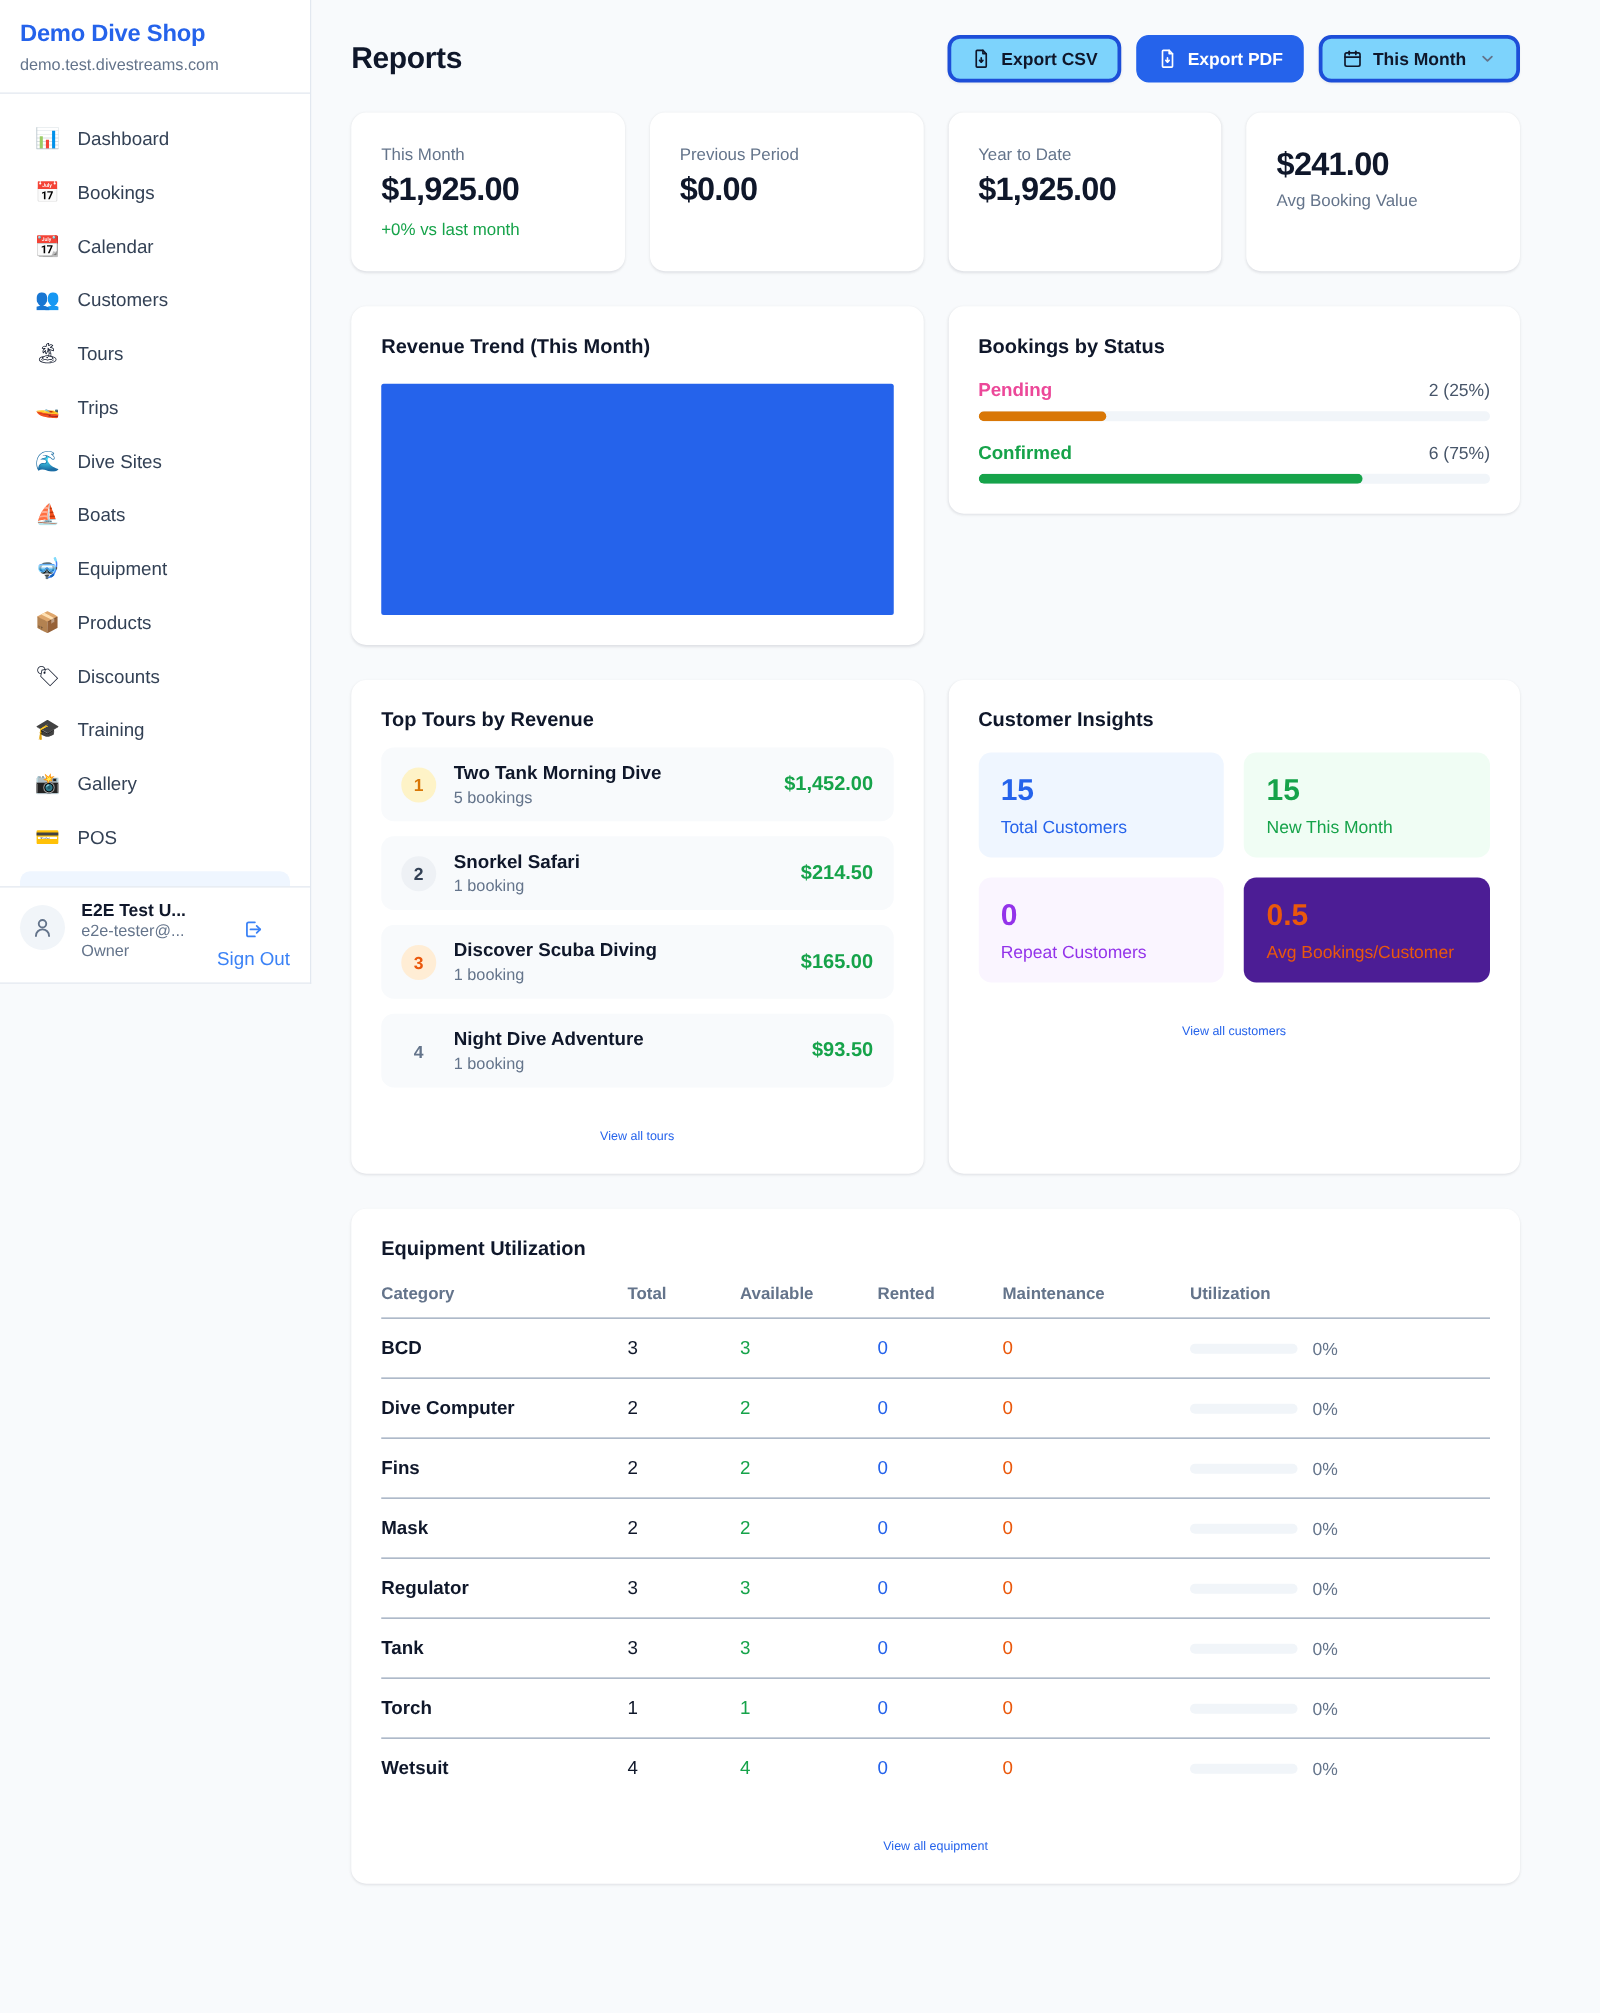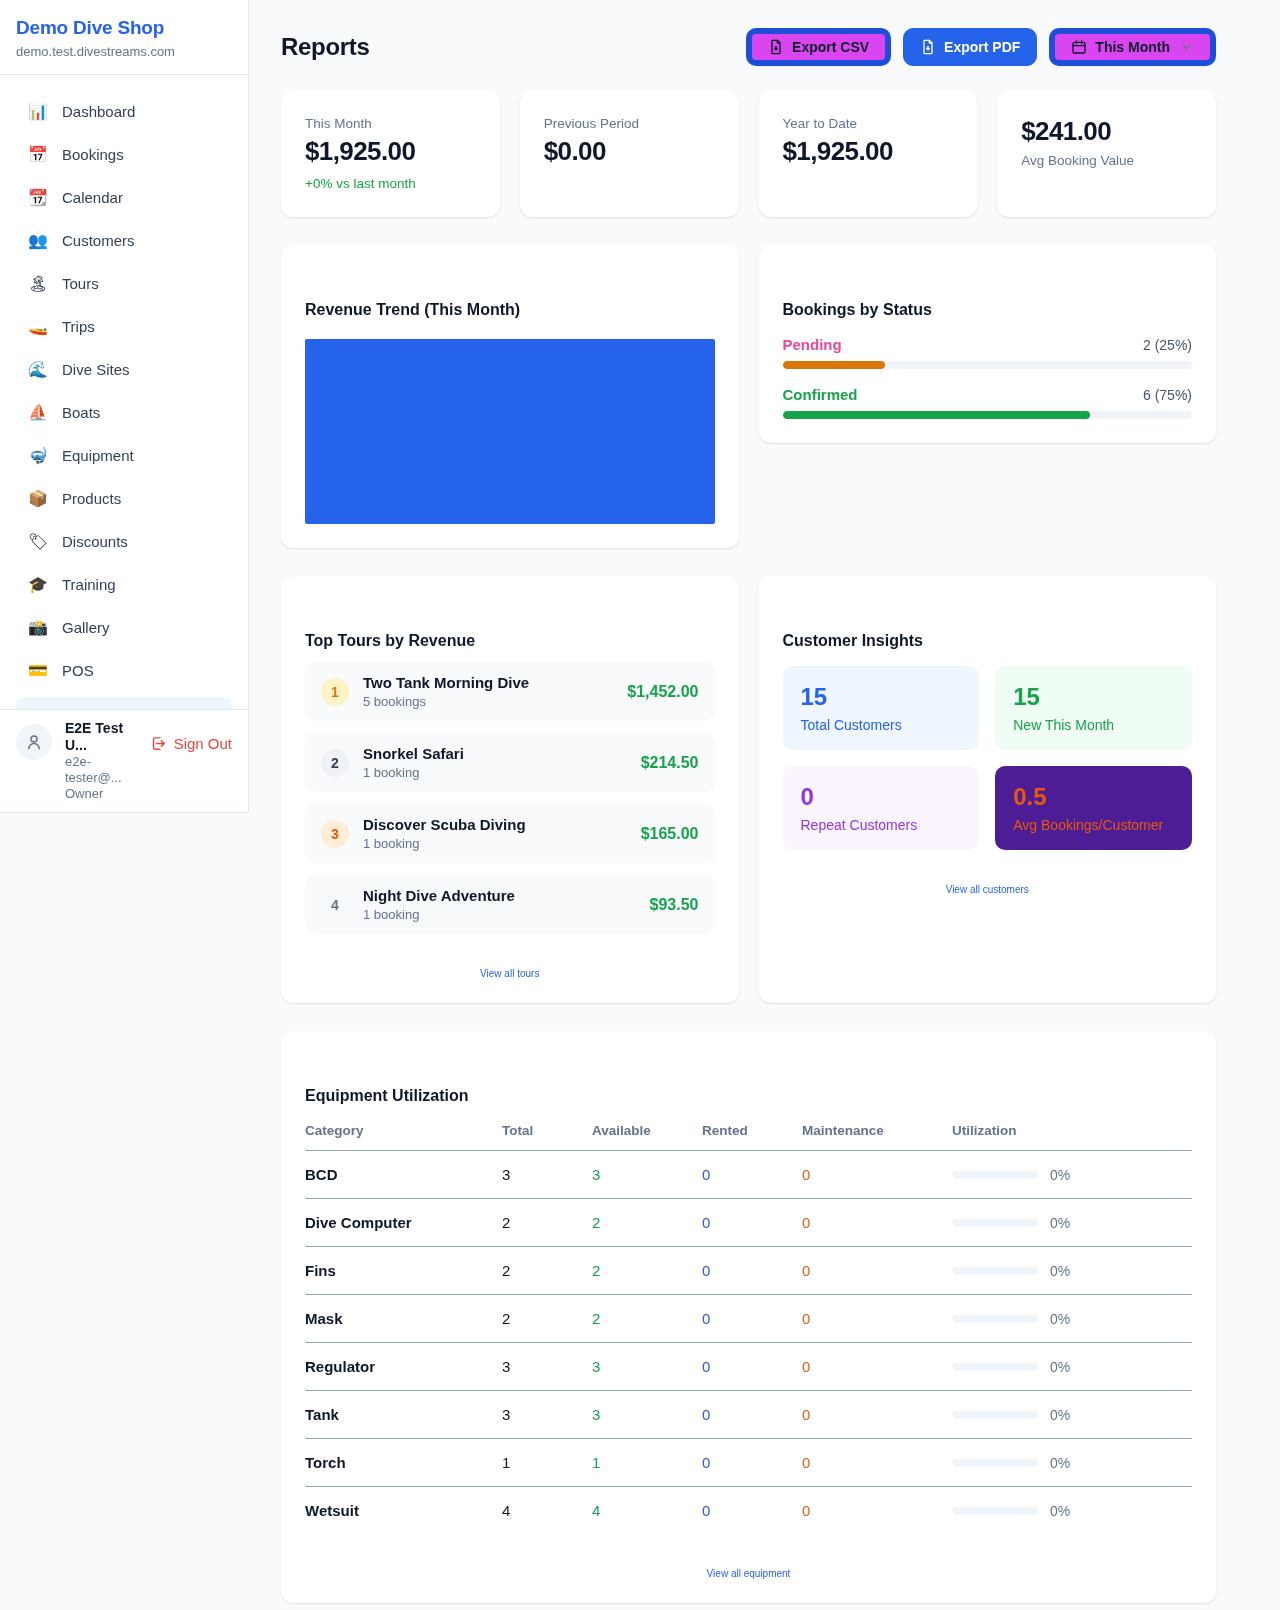--- a/index.html
+++ b/index.html
@@ -26,49 +26,49 @@
   .active-sliver { height:12px; margin-top:5px; background:#eff6ff; border-radius:8px 8px 0 0; }
   .side-footer {
     border-top:1px solid #e2e8f0; padding:10px 16px; display:flex; align-items:flex-start; gap:13px;
   }
   .avatar {
     width:36px; height:36px; border-radius:50%; background:#f1f5f9; flex:0 0 36px;
     display:flex; align-items:center; justify-content:center; color:#64748b; margin-top:4px;
   }
   .user-name { font-size:14px; font-weight:bold; color:#0f172a; line-height:17px; }
   .user-email, .user-role { font-size:13px; color:#64748b; line-height:16px; }
-  .signout { margin-left:auto; display:flex; align-items:center; gap:7px; color:#ef4444;
-    font-size:15px; margin-top:15px; cursor:pointer; white-space:nowrap; }
+  .signout { margin-left:auto; display:flex; align-items:center; gap:7px; color:#3b82f6;
+    font-size:15px; margin-top:15px; cursor:pointer; white-space:nowrap;flex-direction:column; }
   
   .main { margin-left:249px; padding:28px 32px 40px; }
   .content { max-width:935px; }
   .page-header { display:flex; align-items:center; justify-content:space-between; margin-bottom:24px; }
   .page-title { font-size:24px; font-weight:bold; letter-spacing:-0.3px; }
   .header-actions { display:flex; gap:12px; }
   .btn {
     height:38px; border-radius:10px; padding:0 16px; font-size:14px; font-weight:bold;
     display:inline-flex; align-items:center; gap:8px; cursor:pointer;
     font-family:inherit;
   }
-  .btn-outline { background:#d946ef; border:6px solid #1d4ed8; color:#0f172a; box-shadow:0 1px 2px rgba(16,24,40,.05); }
+  .btn-outline { background:#7dd3fc; border:3px solid #1d4ed8; color:#0f172a; box-shadow:0 1px 2px rgba(16,24,40,.05); }
   .btn-primary { background:#2563eb; border:1px solid #2563eb; color:#fff; }
   .chev { color:#64748b; margin-left:2px; }
   
   .card { background:#fff; border-radius:12px; box-shadow:0 1px 2px rgba(16,24,40,.06),0 1px 3px rgba(16,24,40,.05); }
   .stats-grid { display:grid; grid-template-columns:repeat(4,1fr); gap:20px; margin-bottom:28px; }
   .stat-card { padding:26px 24px; height:127px; }
   .stat-label { font-size:13.5px; color:#64748b; }
   .stat-value { font-size:26px; font-weight:bold; letter-spacing:-0.6px; margin-top:5px; }
   .stat-delta { font-size:13.5px; color:#16a34a; margin-top:9px; }
   .stat-card.value-first .stat-value { margin-top:0; }
   .stat-card.value-first .stat-label { margin-top:6px; }
   .two-col { display:grid; grid-template-columns:1fr 1fr; gap:20px; margin-bottom:28px; }
   .two-col.row1 { align-items:start; }
   .panel { padding:24px; }
-  .panel-title { font-size:16px; font-weight:bold;margin-top:32px; }
+  .panel-title { font-size:16px; font-weight:bold; }
   
   .chart-block { margin-top:20px; height:185px; border-radius:2px; }
   
   .status-row { margin-top:17px; }
   .status-head { display:flex; justify-content:space-between; align-items:baseline; margin-bottom:8px; }
   .status-label { font-size:15px; font-weight:bold; }
   .status-value { font-size:14px; color:#475569; }
   .bar-track { height:8px; background:#f1f5f9; border-radius:4px; overflow:hidden; }
   .bar-fill { height:100%; border-radius:4px; }
   

